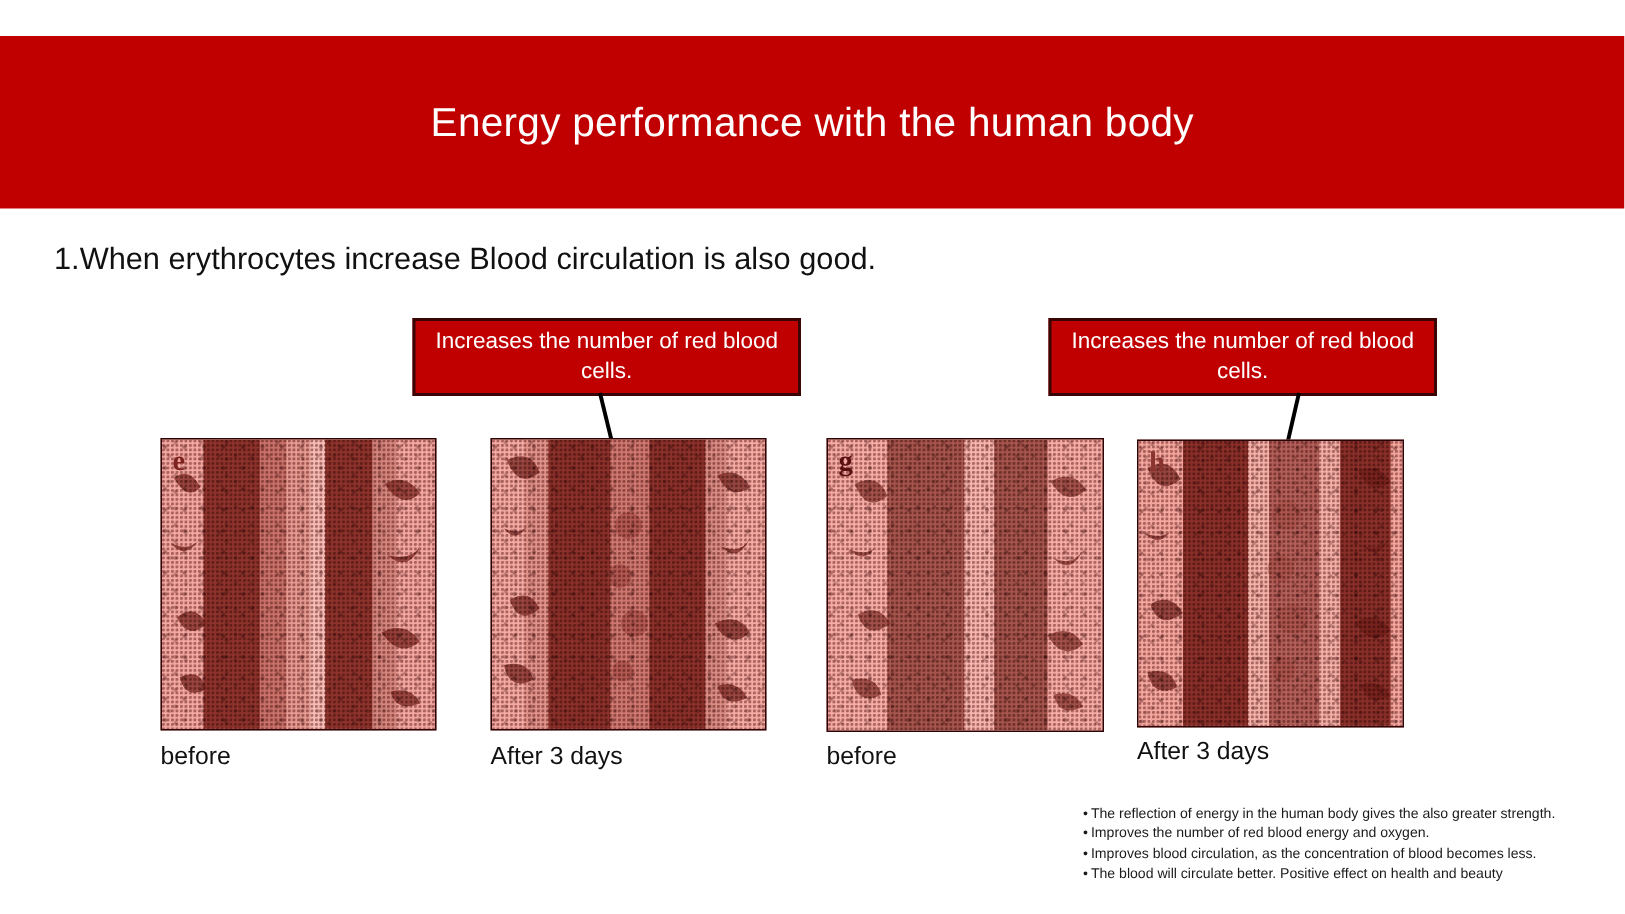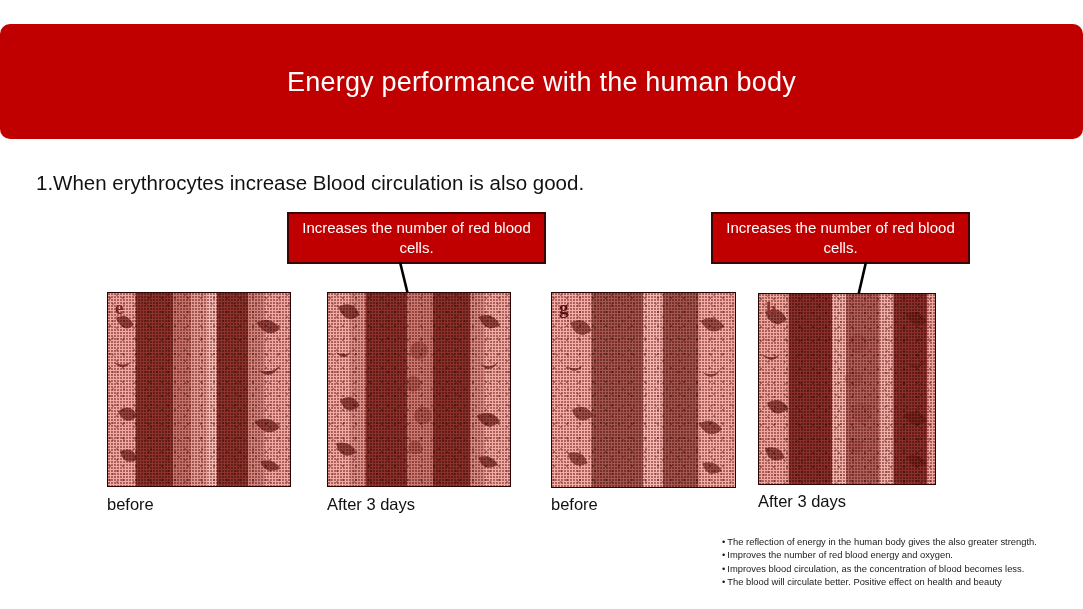--- a/index.html
+++ b/index.html
@@ -17,61 +17,59 @@
   }
 
   
   .title-banner {
     position: absolute;
     left: 0;
     top: 24px;
     width: 1083px;
     height: 115px;
     background: #C00000;
-    border-radius: 10px;
   }
   .title-banner .title-text {
     position: absolute;
     left: 0;
     right: 0;
     top: 50%;
     transform: translateY(-50%);
     text-align: center;
     color: #FFFFFF;
     font-size: 27px;
     font-weight: 400;
     letter-spacing: .2px;
     font-family: "Liberation Sans", sans-serif;
   }
 
   
   .lead-line {
     position: absolute;
     left: 36px;
-    top: 171px;
+    top: 161px;
     font-size: 20.5px;
     color: #111111;
     white-space: nowrap;
   }
 
   
   .callout {
     position: absolute;
     background: #C00000;
     border: 2px solid #3a0505;
     color: #FFFFFF;
     font-size: 15px;
     line-height: 1.35;
     text-align: center;
     display: flex;
     align-items: center;
     justify-content: center;
     box-sizing: border-box;
     padding: 4px 8px;
-    margin-left: 12px;
   }
   #callout-left  { left: 275px; top: 212px; width: 259px; height: 52px; }
   #callout-right { left: 699px; top: 212px; width: 259px; height: 52px; }
 
   
   .arrow-svg {
     position: absolute;
     pointer-events: none;
   }
   #arrow-left  { left: 380px; top: 258px; width: 60px; height: 105px; }

